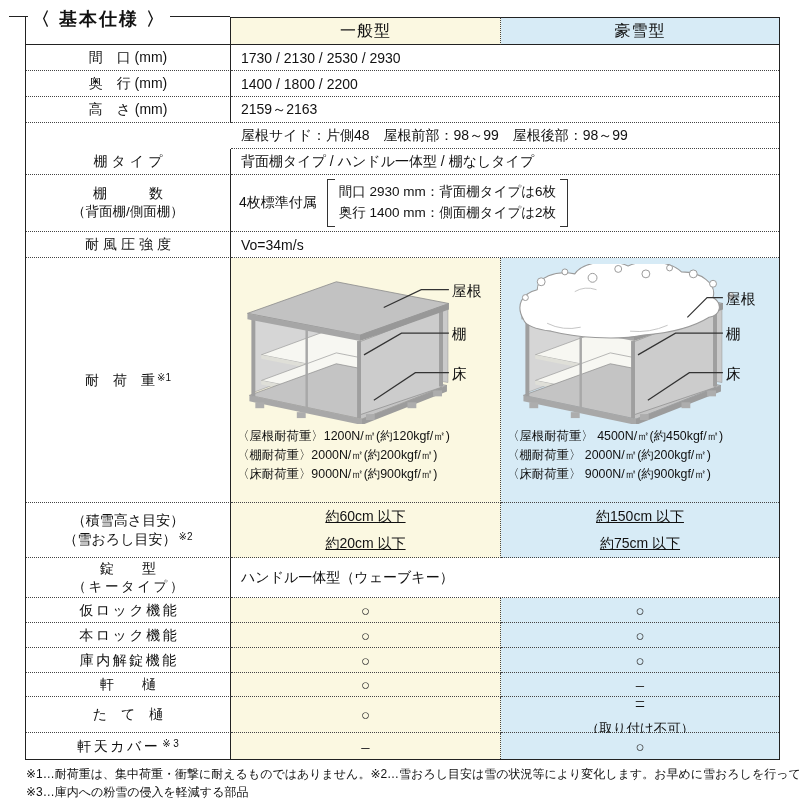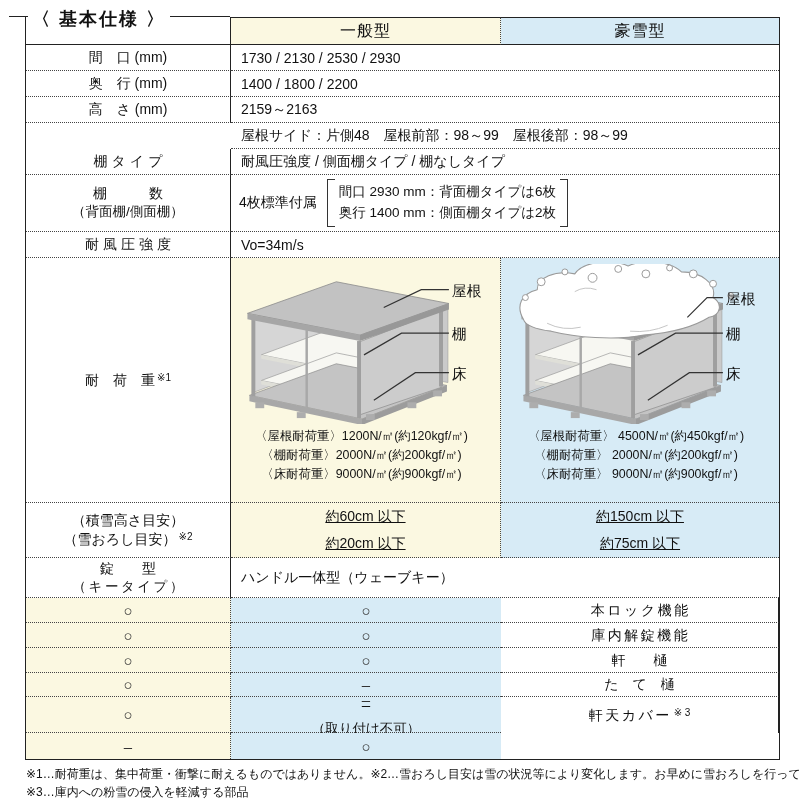--- a/index.html
+++ b/index.html
@@ -28,21 +28,21 @@
   .center{justify-content:center;padding-left:0;}
   .nb{border-bottom:none;}
   .ls4{letter-spacing:4px;text-indent:4px;}
   .ls2{letter-spacing:2.5px;text-indent:2.5px;}
   .sub{font-size:13.5px;}
   .note{font-size:10px;position:relative;top:-4px;margin-left:2px;}
   .shelfcount{display:flex;align-items:center;gap:10px;padding-left:8px;font-size:14px;text-align:center;}
   .bracket{position:relative;padding:3px 12px;font-size:13.5px;line-height:1.55;white-space:nowrap;}
   .bracket::before{content:"";position:absolute;left:0;top:0;bottom:0;width:7px;border:1.4px solid #333;border-right:none;}
   .bracket::after{content:"";position:absolute;right:0;top:0;bottom:0;width:7px;border:1.4px solid #333;border-left:none;}
-  .load-cell{display:flex;flex-direction:column;align-items:center;padding:4px 14px 4px 6px;}
+  .load-cell{display:flex;flex-direction:column;align-items:flex-start;padding:4px 14px 4px 6px;}
   .load-cell svg{align-self:center;margin:2px 0 3px 0;}
   .loadline{font-size:12.4px;line-height:1.55;white-space:nowrap;}
   .two-line{display:flex;flex-direction:column;align-items:center;justify-content:center;font-size:14px;line-height:1.9;text-decoration:underline;}
   .mark{font-size:15px;color:#333;}
   .feat-sub{font-size:13.5px;line-height:1.2;margin-top:12px;}
   .footnotes{margin:5px 0 0 1px;font-size:12px;line-height:1.5;white-space:nowrap;color:#111;}
   svg text{font-family:"Liberation Sans","DejaVu Sans",sans-serif;font-size:15px;fill:#111;}
 </style>
 </head>
 <body>
@@ -65,21 +65,21 @@
 
     <div class="cell lblc">奥　行 (mm)</div>
     <div class="cell valc span2">1400 / 1800 / 2200</div>
 
     <div class="cell lblc">高　さ (mm)</div>
     <div class="cell valc span2">2159～2163</div>
 
     <div class="cell valc span2">屋根サイド：片側48　屋根前部：98～99　屋根後部：98～99</div>
 
     <div class="cell lblc ls4">棚タイプ</div>
-    <div class="cell valc span2">耐風圧強度 / 側面棚タイプ / 棚なしタイプ</div>
+    <div class="cell valc span2">背面棚タイプ / ハンドル一体型 / 棚なしタイプ</div>
 
     <div class="cell lblc">
       <div>棚　　　数</div>
       <div class="sub">（背面棚/側面棚）</div>
     </div>
     <div class="cell span2 shelfcount">
       <span>4枚標準付属</span>
       <span class="bracket">
         <div>間口 2930 mm：背面棚タイプは6枚</div>
         <div>奥行 1400 mm：側面棚タイプは2枚</div>
@@ -191,20 +191,21 @@
       <div>約150cm 以下</div>
       <div>約75cm 以下</div>
     </div>
 
     <div class="cell lblc">
       <div>錠　　型</div>
       <div class="sub ls2">（キータイプ）</div>
     </div>
     <div class="cell valc span2">ハンドル一体型（ウェーブキー）</div>
 
+    <div class="cell lblc ls2">仮ロック機能</div>
     <div class="cell gen valc center mark">○</div>
     <div class="cell sno valc center mark">○</div>
 
     <div class="cell lblc ls2">本ロック機能</div>
     <div class="cell gen valc center mark">○</div>
     <div class="cell sno valc center mark">○</div>
 
     <div class="cell lblc ls2">庫内解錠機能</div>
     <div class="cell gen valc center mark">○</div>
     <div class="cell sno valc center mark">○</div>

